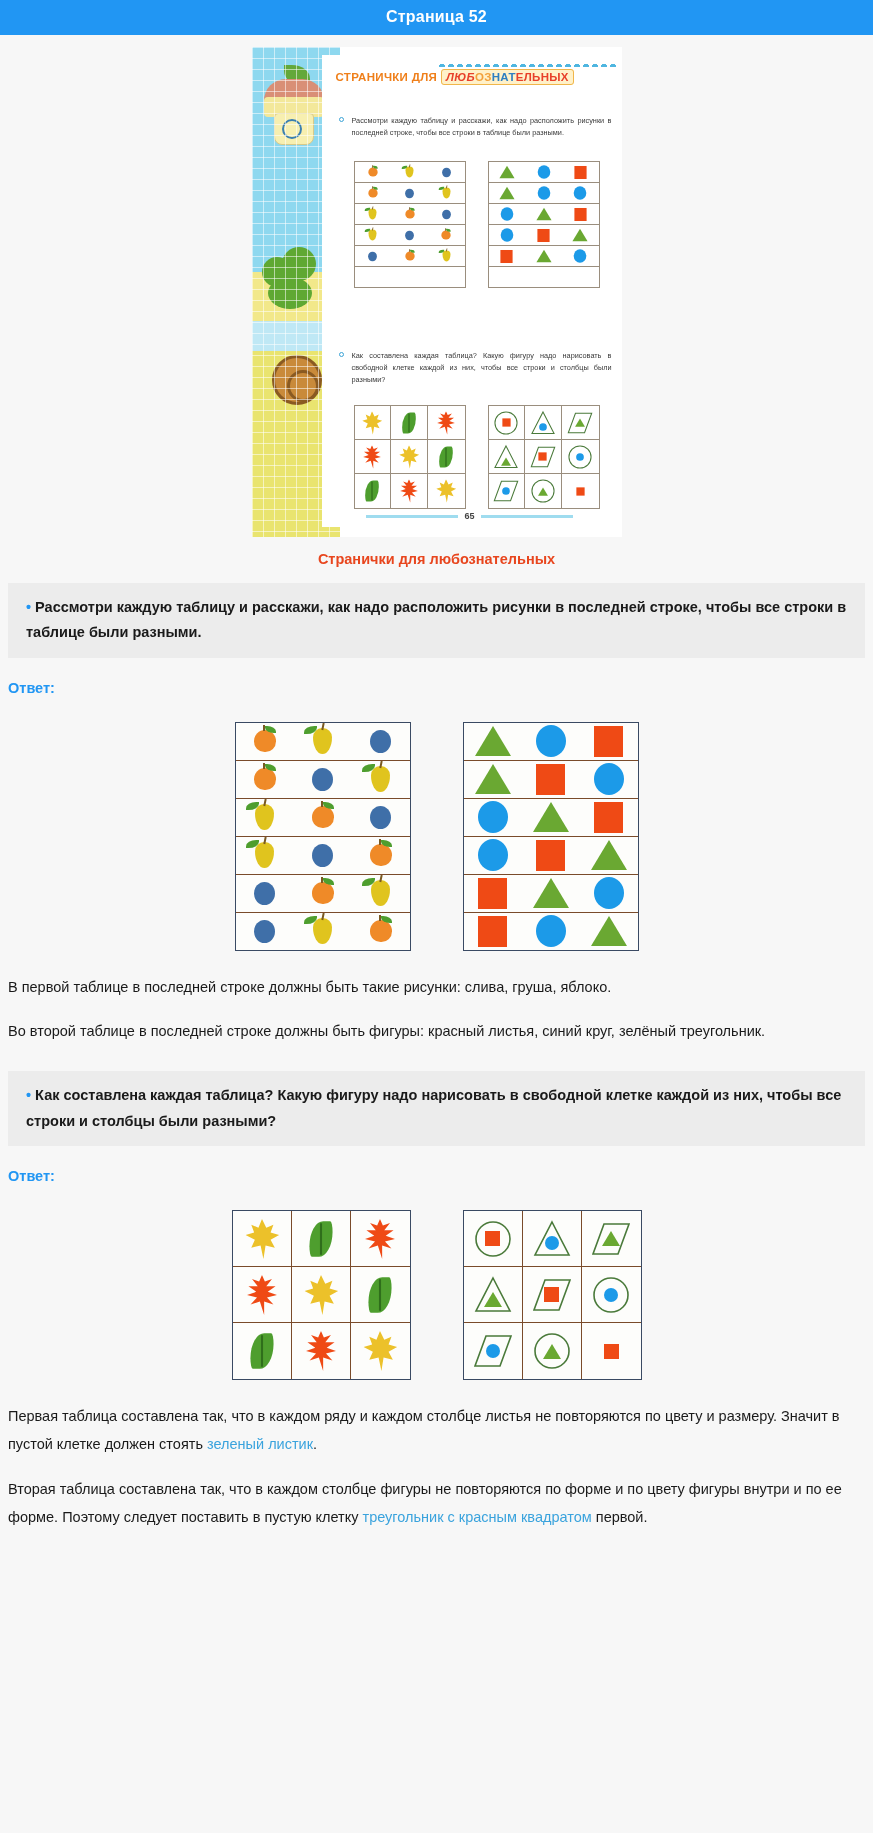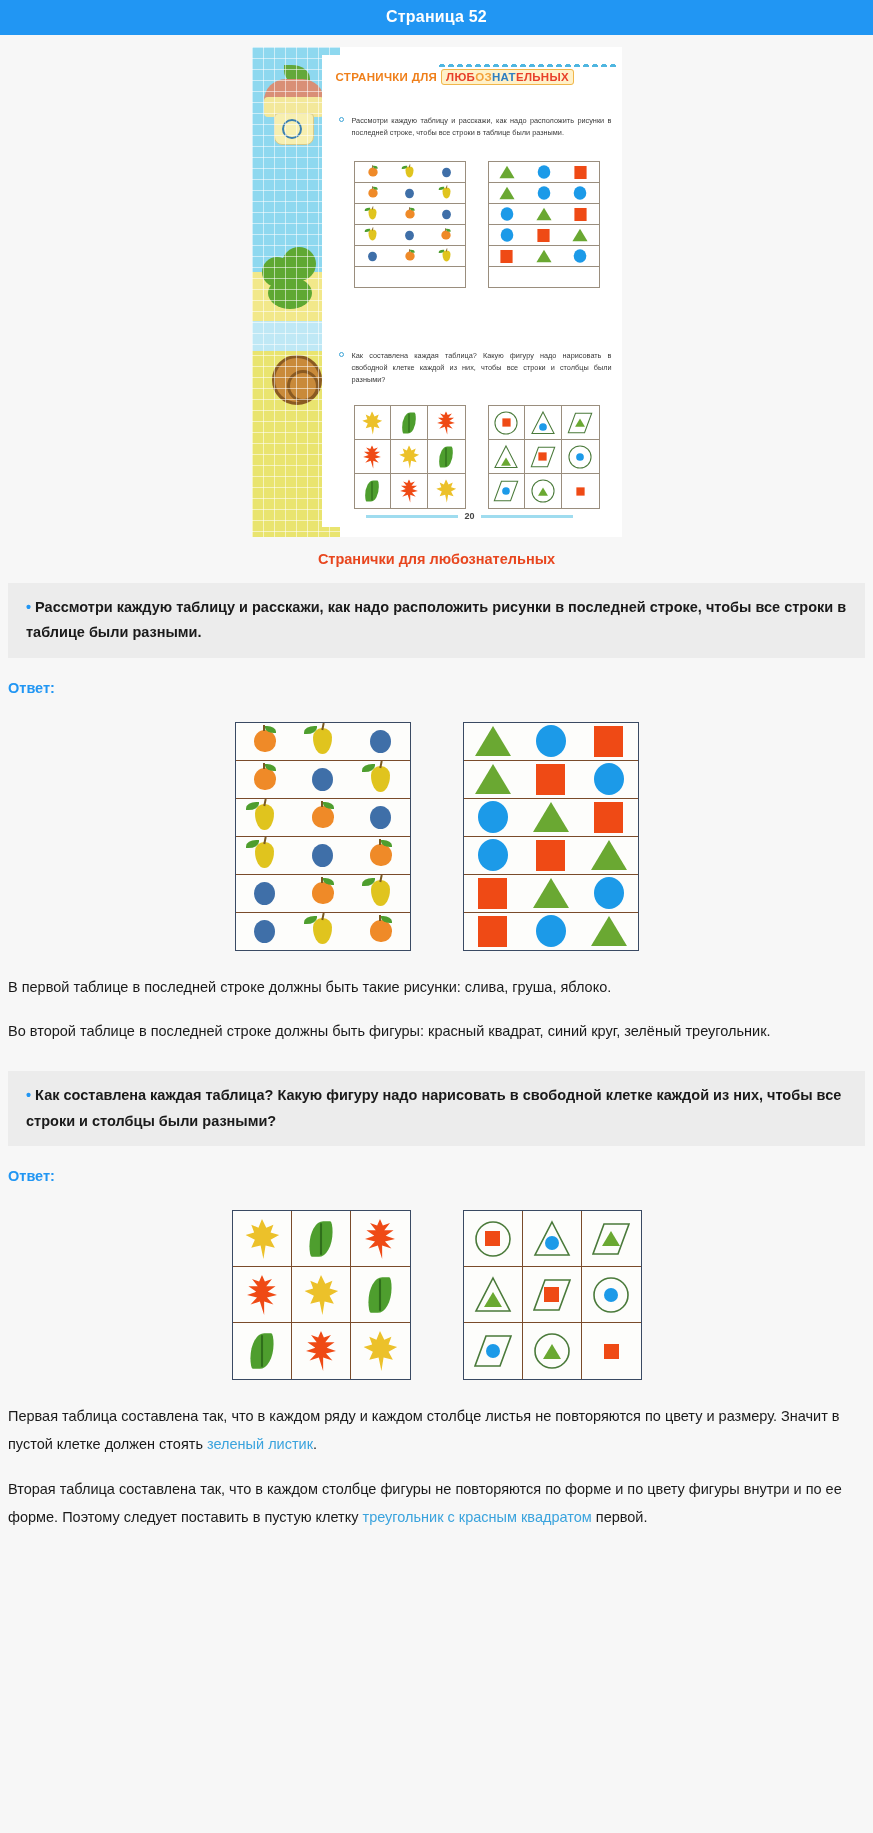--- a/index.html
+++ b/index.html
@@ -58,21 +58,21 @@
     background-image:radial-gradient(circle at 4px 8px, #4fb6e0 3px, transparent 3.5px);
     background-size:9px 9px;}
   .scan-title{
     position:absolute; left:14px; top:16px; font-size:11.5px; font-weight:bold;
     letter-spacing:.3px; white-space:nowrap;
   }
   .scan-title .t1{color:#ef7f1a;}
   .scan-title .box{
     background:#fff1c9; border:1px solid #f0b64a; border-radius:3px; padding:1px 4px; margin-left:4px;
   }
-  .scan-title .c1{color:#e8402a;} .scan-title .c2{color:#f2a03a;text-align:right;} .scan-title .c3{color:#2f7fc1;border-radius:6px;} .scan-title .c4{color:#e8402a;}
+  .scan-title .c1{color:#e8402a;font-style:italic;} .scan-title .c2{color:#f2a03a;text-align:right;} .scan-title .c3{color:#2f7fc1;border-radius:6px;} .scan-title .c4{color:#e8402a;}
   .scan-task{
     position:absolute; left:30px; width:260px; font-size:7.3px; line-height:1.65;
     color:#3a3a3a; text-align:justify;
   }
   .scan-task .bullet{position:absolute;left:-13px;top:2px;width:5px;height:5px;border-radius:50%;border:1.5px solid #3ba3d6;}
   .scan-t1{ top:60px; }
   .scan-t2{ top:295px; }
   .scan-tbl{ position:absolute; border:1px solid #9a8e7e; background:#fff; }
   .scan-tbl .r{ display:flex; border-bottom:1px solid #9a8e7e; }
   .scan-tbl .r:last-child{ border-bottom:none; }
@@ -414,21 +414,21 @@
           </div>
           <div class="c">
             <div class="comp" style="width: 30px; height: 26px;">
               <div class="in-sq" style="transform: scale(0.55);"></div>
             </div>
           </div>
         </div>
 
       <div class="scan-foot">
         <span class="ln"></span>
-        <span class="pg">20</span>
+        <span class="pg">65</span>
         <span class="ln"></span>
       </div>
     </div>
   </div>
 </div>
 
 <div class="subtitle">Странички для любознательных</div>
 
 <div class="task-box">
   <span class="dot">•</span>
@@ -570,21 +570,21 @@
           <div class="ic ic-circ"></div>
         </div>
         <div class="cell">
           <div class="ic ic-tri"></div>
         </div>
       </div>
     </div>
 </div>
 
 <p class="para">В первой таблице в последней строке должны быть такие рисунки: слива, груша, яблоко.</p>
-<p class="para">Во второй таблице в последней строке должны быть фигуры: красный квадрат, синий круг, зелёный треугольник.</p>
+<p class="para">Во второй таблице в последней строке должны быть фигуры: красный листья, синий круг, зелёный треугольник.</p>
 
 <div class="spacer"></div>
 
 <div class="task-box">
   <span class="dot">•</span>
   <span>Как составлена каждая таблица? Какую фигуру надо нарисовать в свободной клетке каждой из них, чтобы все строки и столбцы были разными?</span>
 </div>
 
 <div class="answer-label">Ответ:</div>
 

